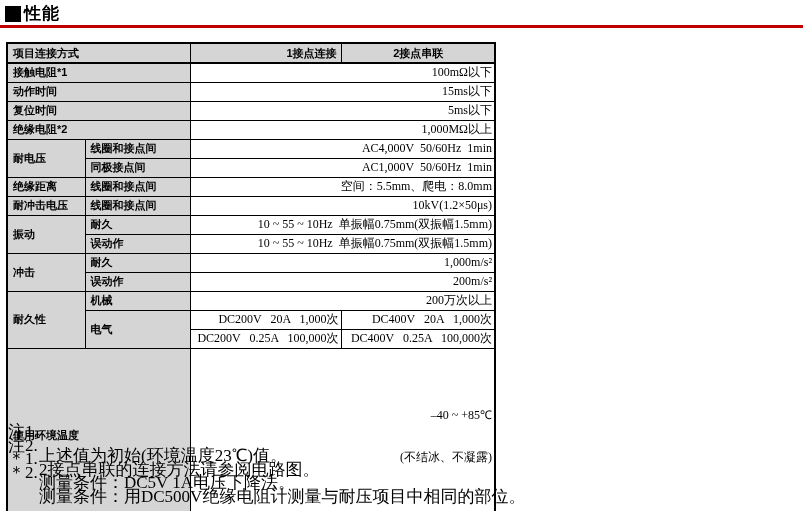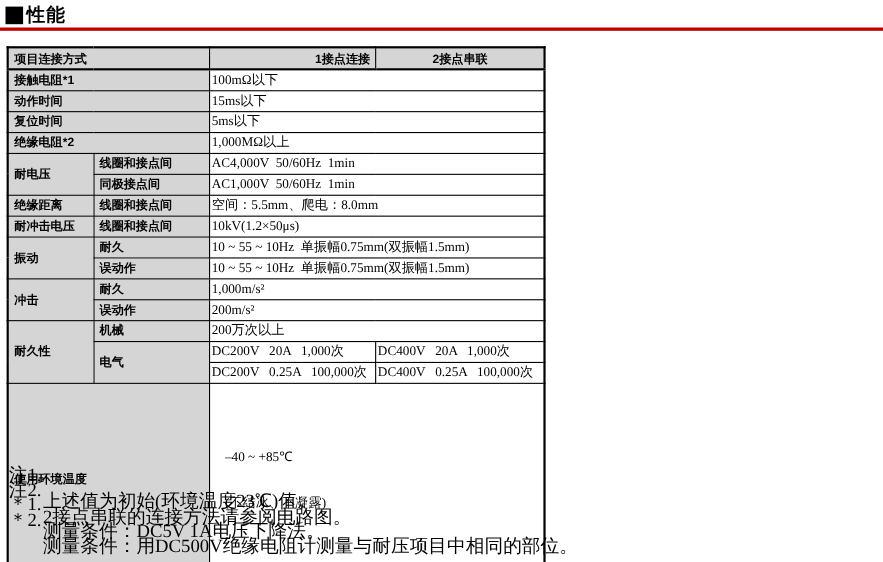--- a/index.html
+++ b/index.html
@@ -43,21 +43,21 @@
   td.lbl {
     background: #d5d5d5;
     font-family: "Liberation Sans", sans-serif;
     font-weight: bold; font-size: 11px; color: #000;
     text-align: left; padding: 0 4px 0 5px;
   }
   td.val {
     background: #fff;
     font-family: "Liberation Serif", serif;
     font-size: 12px; color: #000;
-    text-align: left; padding: 0 2px;
+    text-align: right; padding: 0 2px;
     white-space: pre;
   }
   td.divR { border-right: 2px solid #000; }
   tr.hdr td { border-bottom: 2px solid #000; }
   tr.h19 { height: 19px; }
   tr.h20 { height: 20px; }
   tr.h31 { height: 31px; }
   .hdr-split { display: flex; justify-content: flex-start; align-items: center; }
   .two-line { line-height: 14px; padding: 1px 0; margin-left: 12px; }
   

